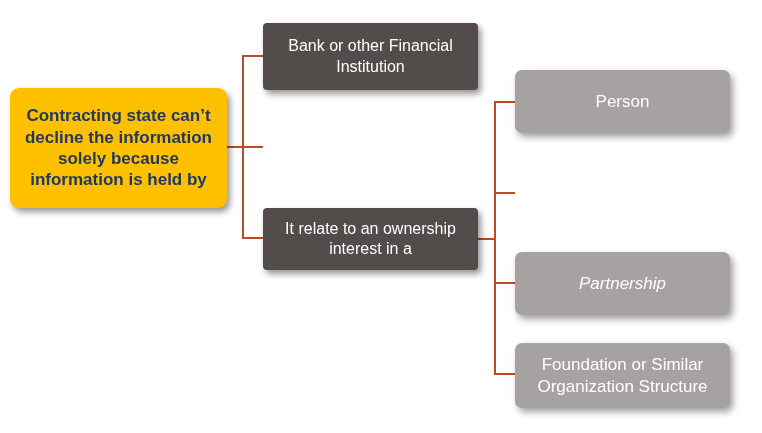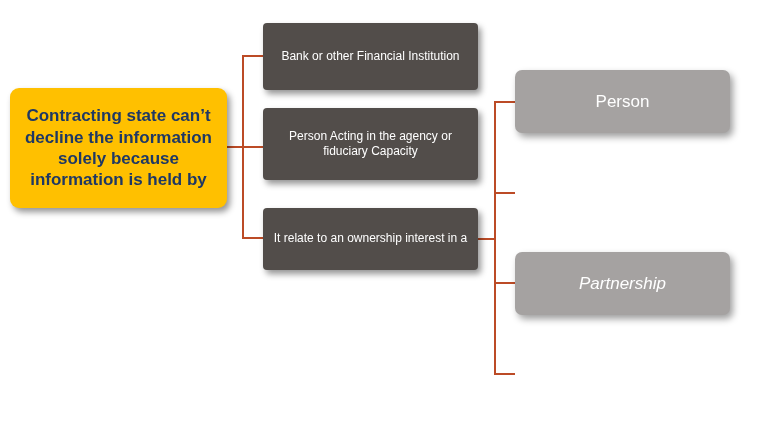--- a/index.html
+++ b/index.html
@@ -33,21 +33,21 @@
     font-size: 17px;
     padding: 6px 10px;
     border-radius: 9px;
     box-shadow: 3px 4px 6px rgba(0,0,0,0.42);
   }
   .l2-node {
     left: 263px;
     width: 215px;
     background: var(--level2-fill, #524D4A);
     color: var(--level2-text, #FFFFFF);
-    font-size: 12px;
+    font-size: 16px;
     padding: 4px 10px;
     border-radius: 4px;
     box-shadow: 3px 4px 6px rgba(0,0,0,0.42);
   }
   .l2-0 { top: 23px;  height: 67px; }
   .l2-1 { top: 108px; height: 72px; }
   .l2-2 { top: 208px; height: 62px; }
   .l3-node {
     left: 515px;
     width: 215px;
@@ -100,27 +100,27 @@
   <div class="line h rc-b3"></div>
   <div class="line h rc-b4"></div>
 
   <div class="node root-node">
     <span>Contracting state can’t decline the information solely because information is held by</span>
   </div>
 
   <div class="node l2-node l2-0">
     <span>Bank or other Financial Institution</span>
   </div>
-  <div class="node l2-node l2-1">
-    <span>Person Acting in the agency or fiduciary Capacity</span>
-  </div>
   <div class="node l2-node l2-2">
     <span>It relate to an ownership interest in a</span>
   </div>
 
   <div class="node l3-node l3-0">
     <span>Person</span>
   </div>
   <div class="node l3-node l3-2">
     <span>Partnership</span>
   </div>
+  <div class="node l3-node l3-3">
+    <span>Foundation or Similar Organization Structure</span>
+  </div>
 
 </div>
 
 </body></html>

